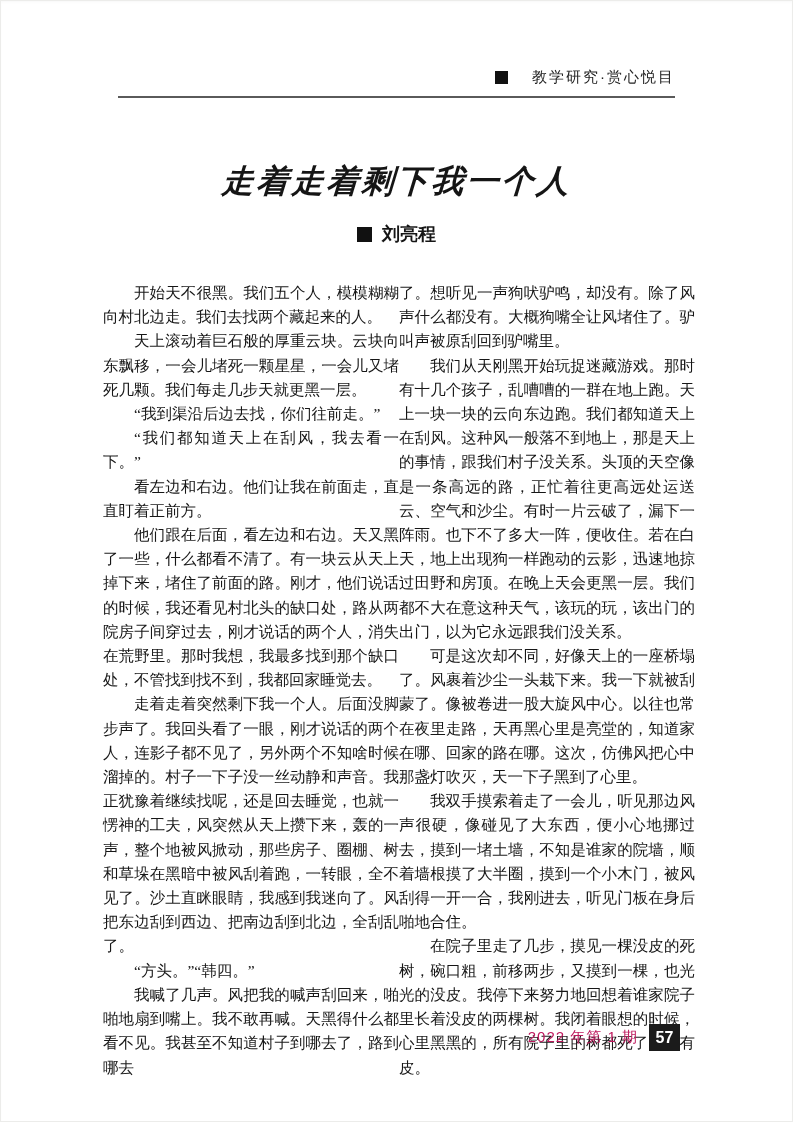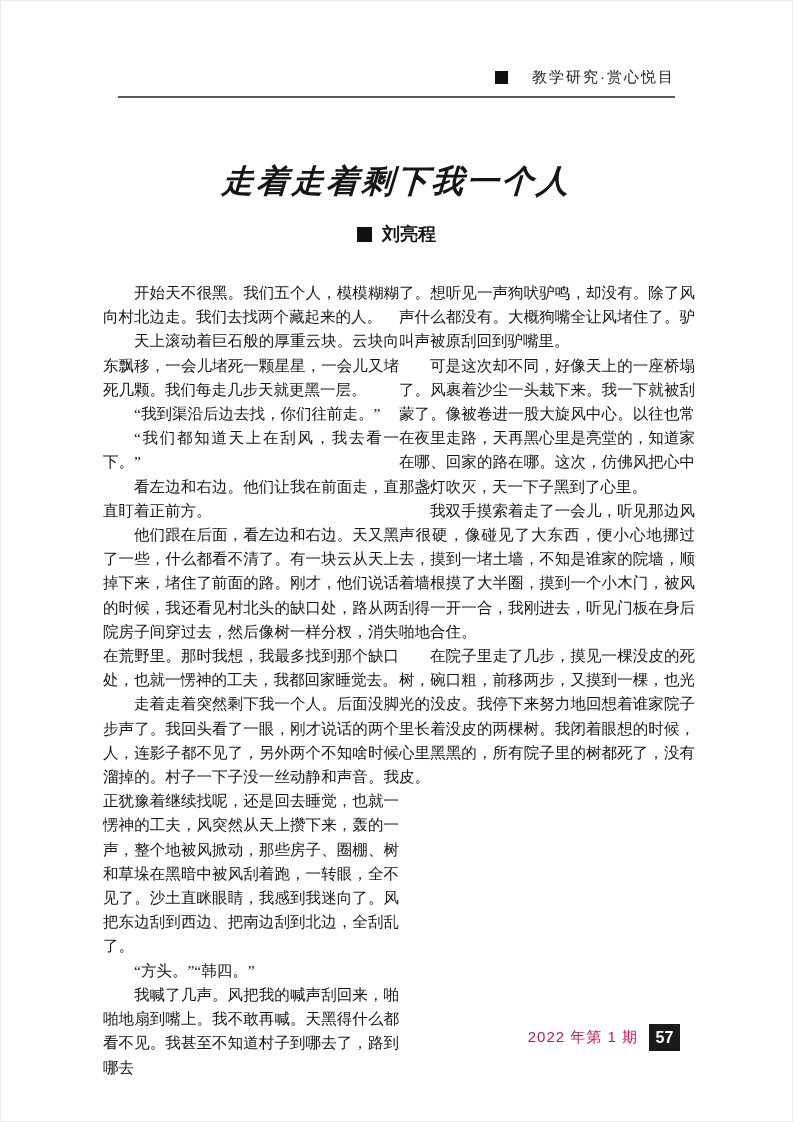--- a/index.html
+++ b/index.html
@@ -148,27 +148,28 @@
     <span>刘亮程</span>
   </div>
 
   <div class="columns">
     <div class="col">
       <p>开始天不很黑。我们五个人，模模糊糊向村北边走。我们去找两个藏起来的人。</p>
       <p>天上滚动着巨石般的厚重云块。云块向东飘移，一会儿堵死一颗星星，一会儿又堵死几颗。我们每走几步天就更黑一层。</p>
       <p>“我到渠沿后边去找，你们往前走。”</p>
       <p>“我们都知道天上在刮风，我去看一下。”</p>
       <p>看左边和右边。他们让我在前面走，直直盯着正前方。</p>
-      <p>他们跟在后面，看左边和右边。天又黑了一些，什么都看不清了。有一块云从天上掉下来，堵住了前面的路。刚才，他们说话的时候，我还看见村北头的缺口处，路从两院房子间穿过去，然后像树一样分杈，消失在荒野里。那时我想，我最多找到那个缺口处，也就一愣神的工夫，我都回家睡觉去。</p>
+      <p>他们跟在后面，看左边和右边。天又黑了一些，什么都看不清了。有一块云从天上掉下来，堵住了前面的路。刚才，他们说话的时候，我还看见村北头的缺口处，路从两院房子间穿过去，刚才说话的两个人，消失在荒野里。那时我想，我最多找到那个缺口处，不管找到找不到，我都回家睡觉去。</p>
       <p>走着走着突然剩下我一个人。后面没脚步声了。我回头看了一眼，刚才说话的两个人，连影子都不见了，另外两个不知啥时候溜掉的。村子一下子没一丝动静和声音。我正犹豫着继续找呢，还是回去睡觉，也就一愣神的工夫，风突然从天上攒下来，轰的一声，整个地被风掀动，那些房子、圈棚、树和草垛在黑暗中被风刮着跑，一转眼，全不见了。沙土直眯眼睛，我感到我迷向了。风把东边刮到西边、把南边刮到北边，全刮乱了。</p>
       <p>“方头。”“韩四。”</p>
       <p>我喊了几声。风把我的喊声刮回来，啪啪地扇到嘴上。我不敢再喊。天黑得什么都看不见。我甚至不知道村子到哪去了，路到哪去</p>
     </div>
     <div class="col">
       <p class="cont">了。想听见一声狗吠驴鸣，却没有。除了风声什么都没有。大概狗嘴全让风堵住了。驴叫声被原刮回到驴嘴里。</p>
+      <p>我们从天刚黑开始玩捉迷藏游戏。那时有十几个孩子，乱嘈嘈的一群在地上跑。天上一块一块的云向东边跑。我们都知道天上在刮风。这种风一般落不到地上，那是天上的事情，跟我们村子没关系。头顶的天空像是一条高远的路，正忙着往更高远处运送云、空气和沙尘。有时一片云破了，漏下一阵雨。也下不了多大一阵，便收住。若在白天，地上出现狗一样跑动的云影，迅速地掠过田野和房顶。在晚上天会更黑一层。我们都不大在意这种天气，该玩的玩，该出门的出门，以为它永远跟我们没关系。</p>
       <p>可是这次却不同，好像天上的一座桥塌了。风裹着沙尘一头栽下来。我一下就被刮蒙了。像被卷进一股大旋风中心。以往也常在夜里走路，天再黑心里是亮堂的，知道家在哪、回家的路在哪。这次，仿佛风把心中那盏灯吹灭，天一下子黑到了心里。</p>
       <p>我双手摸索着走了一会儿，听见那边风声很硬，像碰见了大东西，便小心地挪过去，摸到一堵土墙，不知是谁家的院墙，顺着墙根摸了大半圈，摸到一个小木门，被风刮得一开一合，我刚进去，听见门板在身后啪地合住。</p>
       <p>在院子里走了几步，摸见一棵没皮的死树，碗口粗，前移两步，又摸到一棵，也光光的没皮。我停下来努力地回想着谁家院子里长着没皮的两棵树。我闭着眼想的时候，心里黑黑的，所有院子里的树都死了，没有皮。</p>
     </div>
   </div>
 
   <div class="footer">
     <span class="footer-issue">2022 年第 1 期</span>
     <span class="page-badge">57</span>
   </div>

